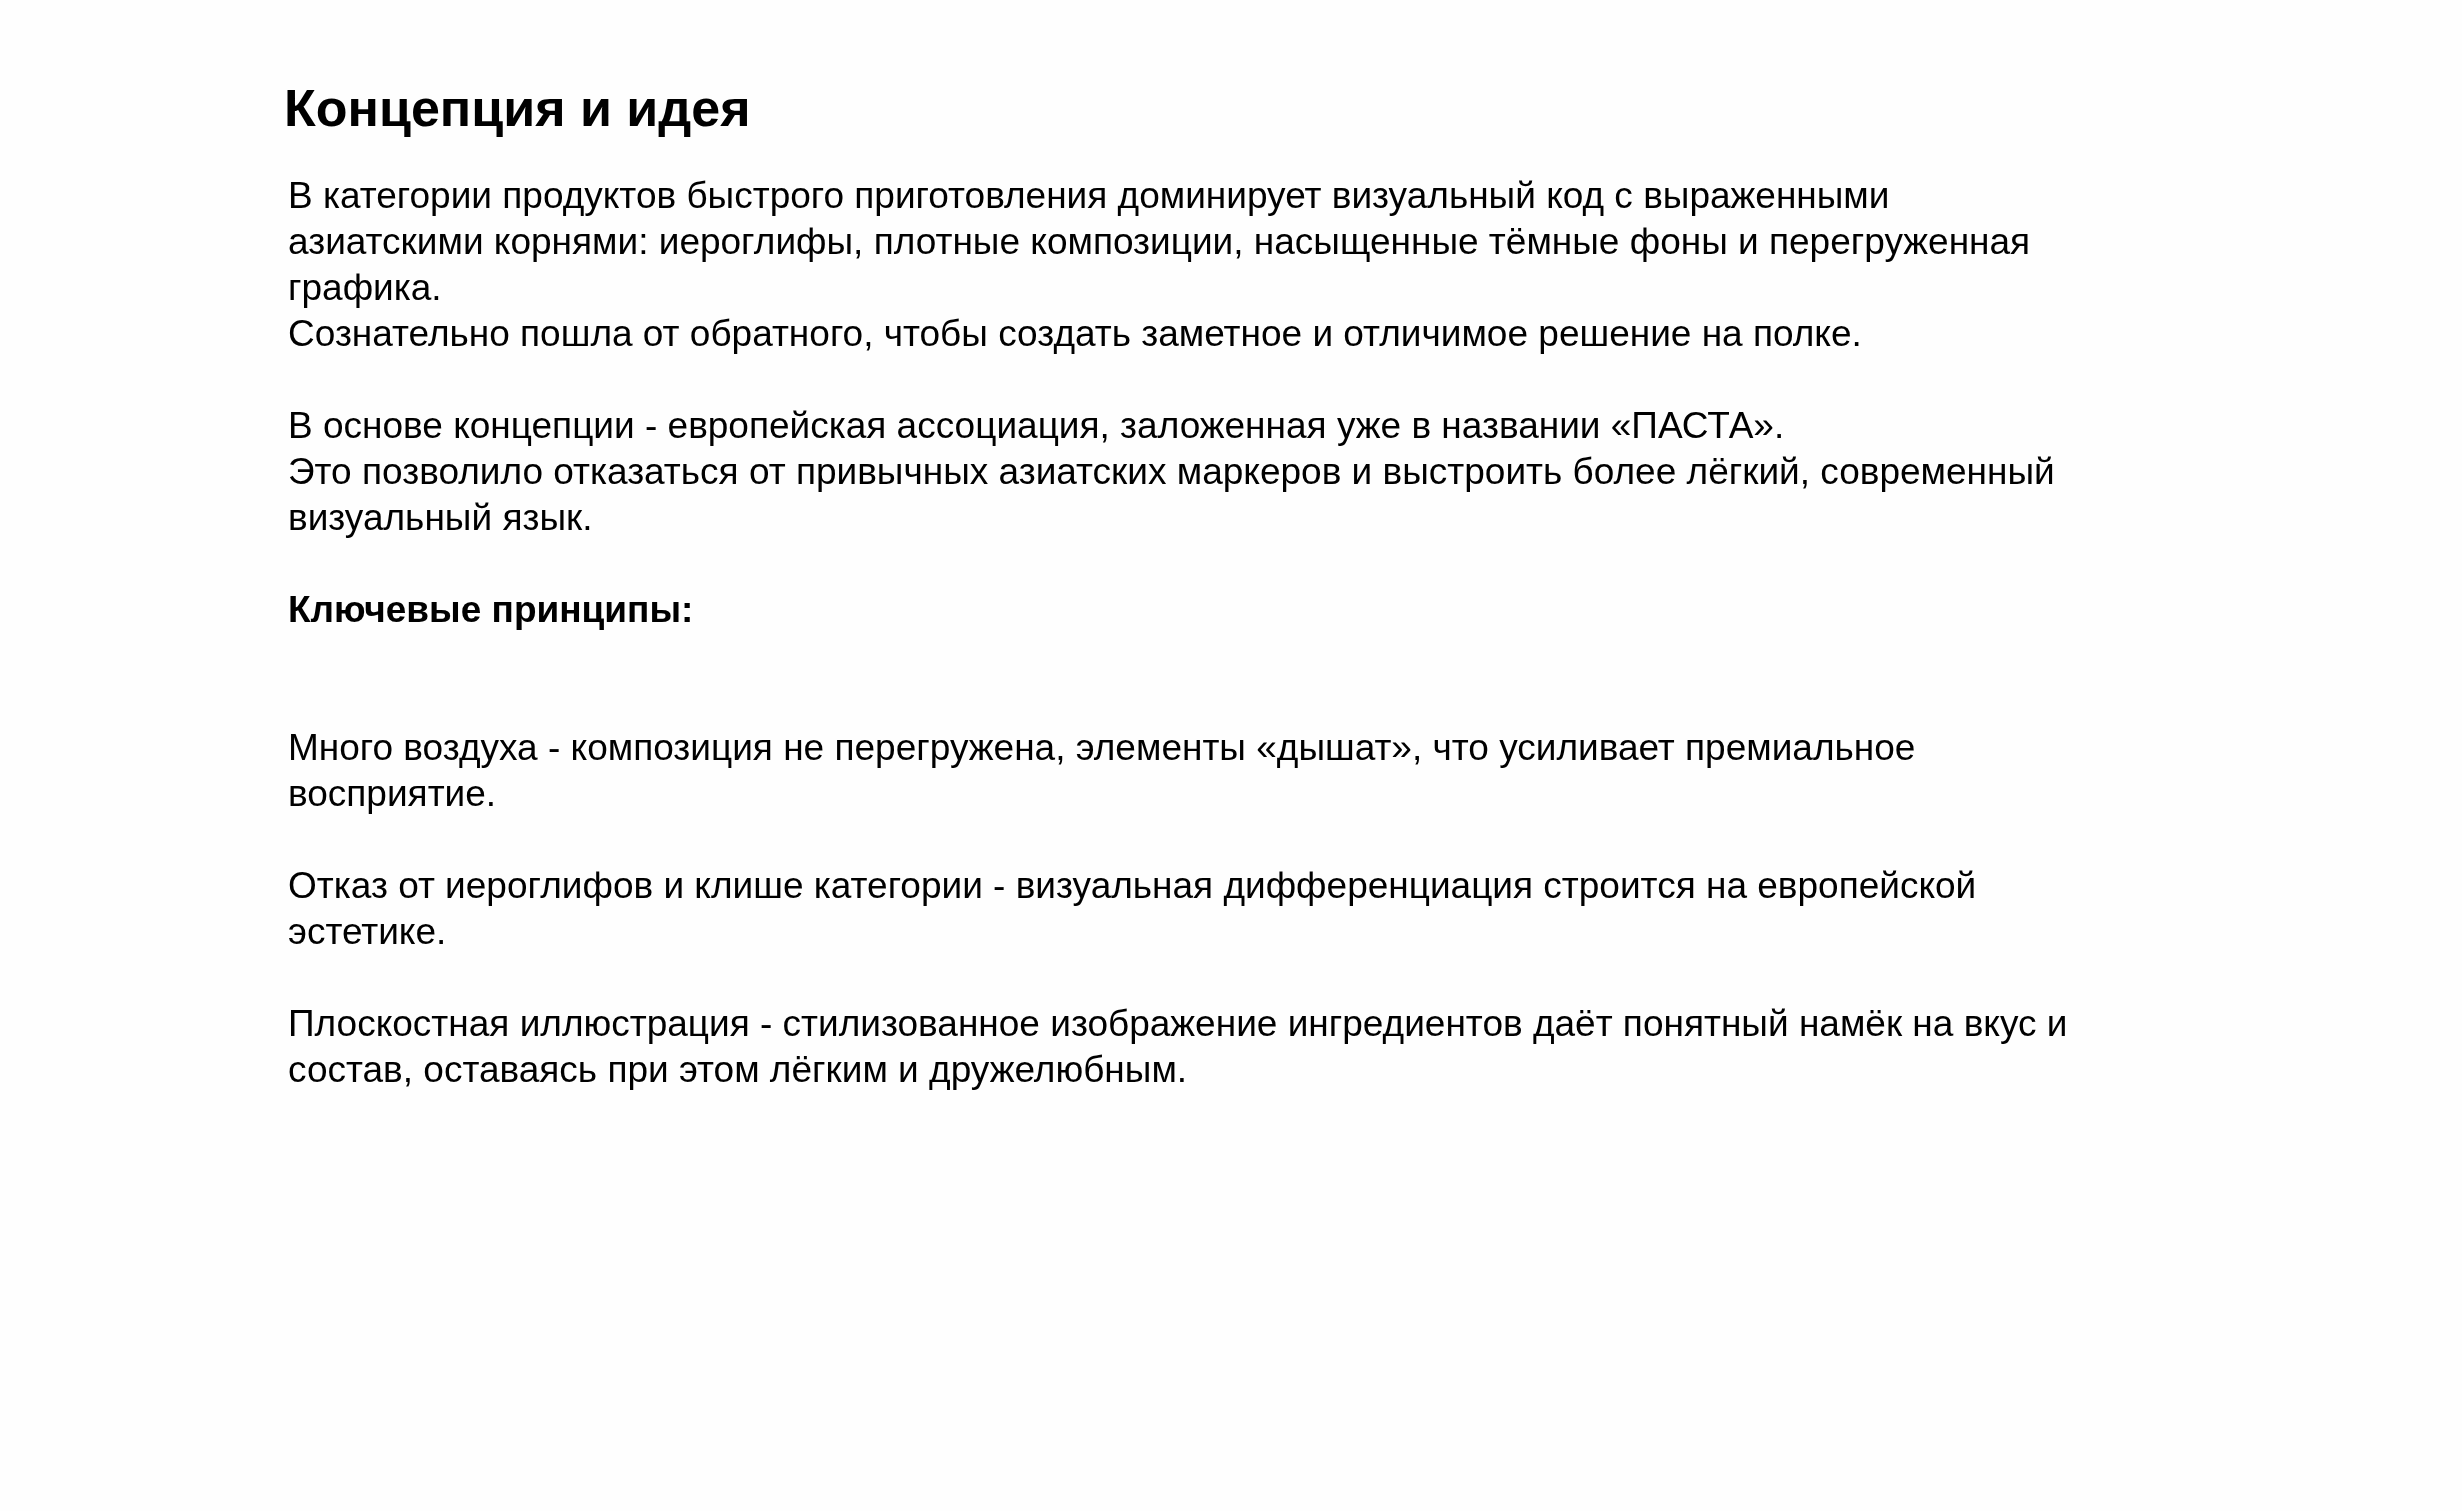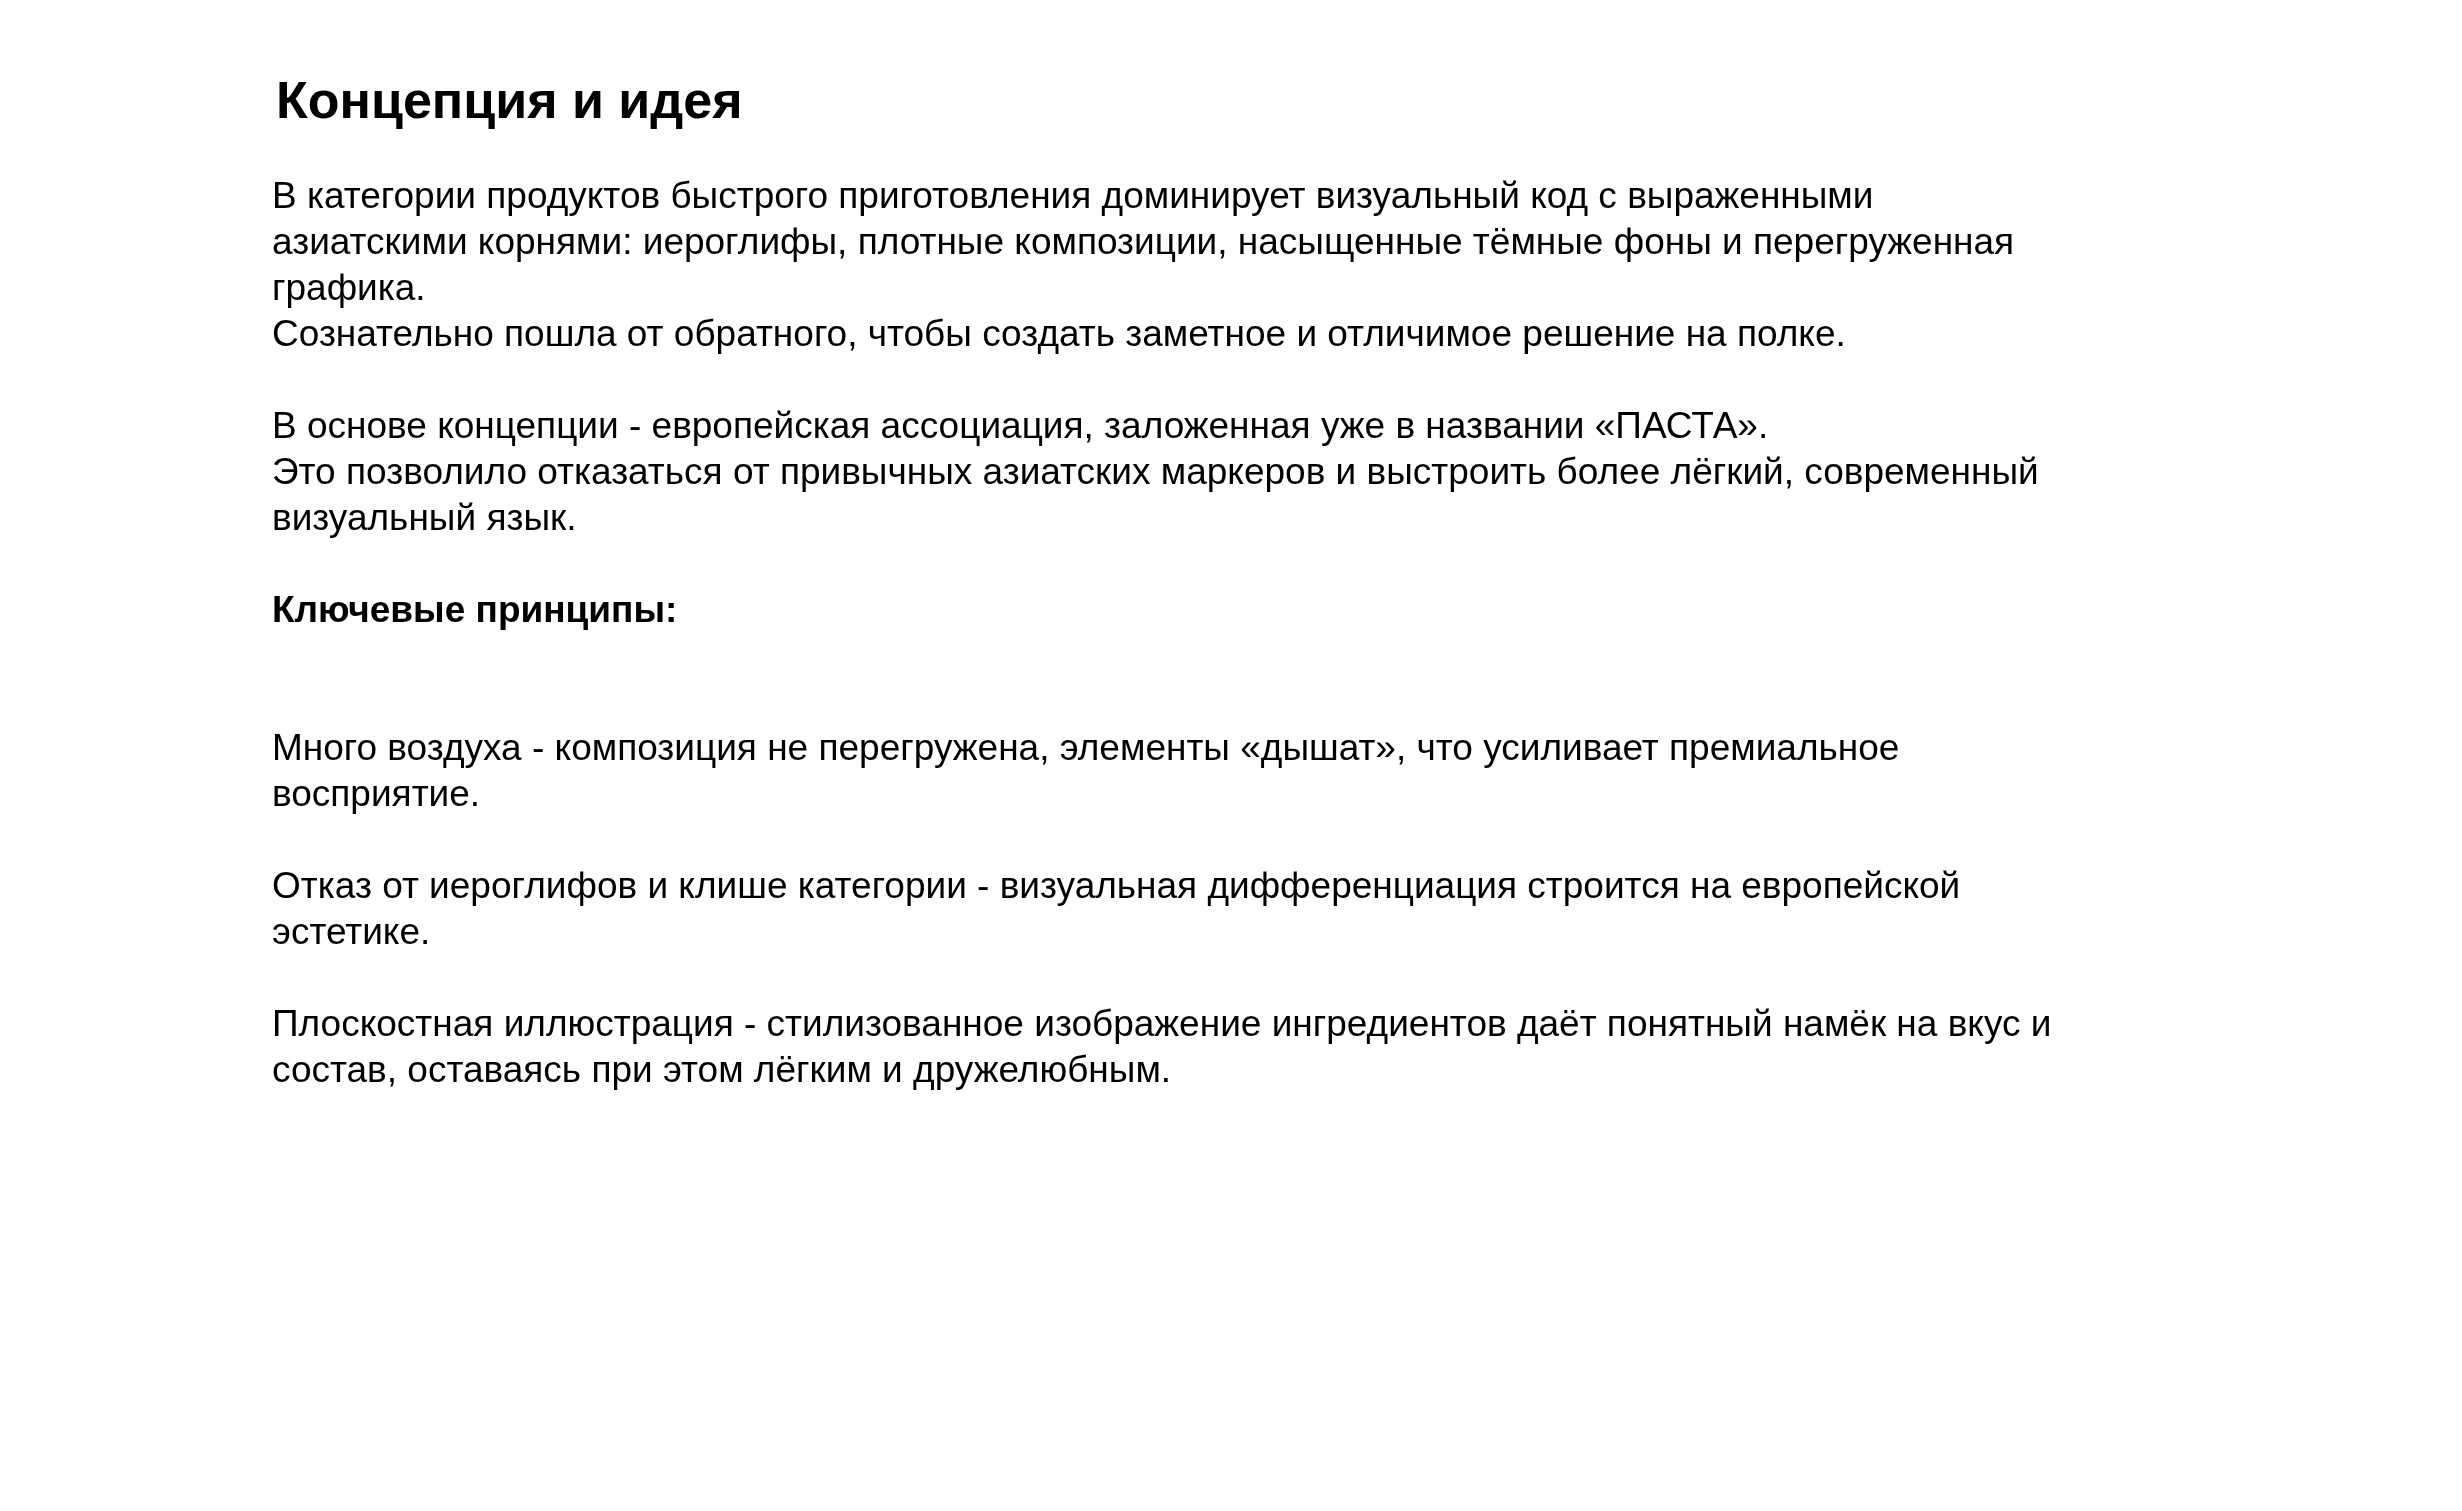--- a/index.html
+++ b/index.html
@@ -18,29 +18,29 @@
     .page {
       position: absolute;
       left: 272px;
       top: 0;
       width: 2145px;
     }
     .title {
       position: absolute;
       left: 0;
       top: 64px;
-      margin: 4px;
+      margin: 12px;
       font-size: 52px;
       line-height: 64px;
       font-weight: bold;
       white-space: nowrap;
     }
     .body-text {
       position: absolute;
-      left: 0;
+      left: 16px;
       top: 173px;
       width: 2145px;
       font-size: 37px;
       line-height: 46px;
     }
     .line {
       display: block;
       white-space: nowrap;
       height: 46px;
     }

